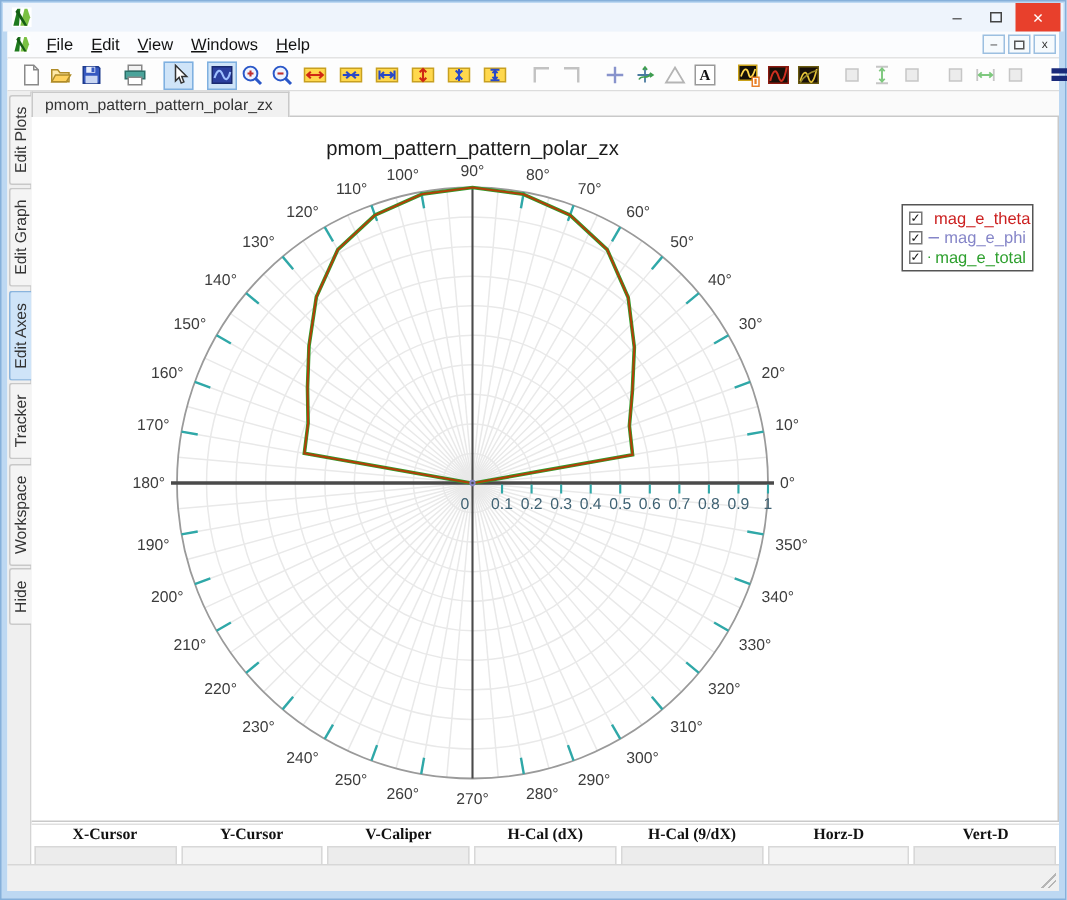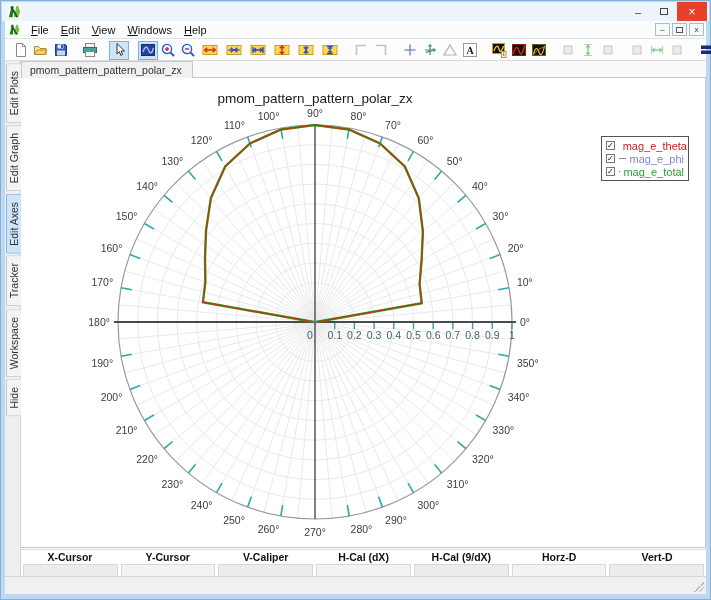--- a/index.html
+++ b/index.html
@@ -39,21 +39,21 @@
   #plot-title { position:absolute; left:94px; top:13px; width:400px; text-align:center; font-size:13.5px; color:#1a1a1a; }
   #polar-svg { position:absolute; inset:0; }
   #legend-box { position:absolute; left:580px; top:58px; width:88px; background:#fff; border:1px solid #555; padding:2px 4px; }
   .lg-row { display:flex; align-items:center; height:13px; gap:4px; }
   .lg-check { width:9px; height:9px; border:1px solid #777; background:#fff; font-size:8px; line-height:8px; text-align:center; color:#111; }
   .lg-line { width:16px; height:0; border-top:1.6px solid; }
   .lg-label { font-size:11px; }
   
   #tracker { position:absolute; left:16px; top:528px; right:0; height:29px; background:#fff; border-top:1px solid #e0e0e0; }
   #tracker-heads { display:flex; height:14px; }
-  .trk-head { flex:1; text-align:center; font-size:10.5px; font-weight:bold; color:#111; padding-top:1px; }
+  .trk-head { flex:1; text-align:center; font-size:10.5px; font-weight:bold; color:#111; padding-top:1px;font-family:Liberation Serif, serif; }
   #tracker-cells { display:flex; height:14px; padding:0 2px; gap:3px; }
   .trk-cell { flex:1; border:1px solid #d8d8d8; font-size:10px; color:#333; }
   .trk-cell:nth-child(odd){ background:#ececec; } .trk-cell:nth-child(even){ background:#f3f3f3; }
   #statusbar { position:absolute; left:0; right:0; bottom:0; height:18px; background:#f0f0f0; border-top:1px solid #d7d7d7; }
   #grip { position:absolute; right:2px; bottom:2px; width:10px; height:10px;
     background:linear-gradient(135deg, transparent 50%, #b5b5b5 50%, #b5b5b5 58%, transparent 58%, transparent 72%, #b5b5b5 72%, #b5b5b5 80%, transparent 80%); }
 </style>
 </head>
 <body>
 

